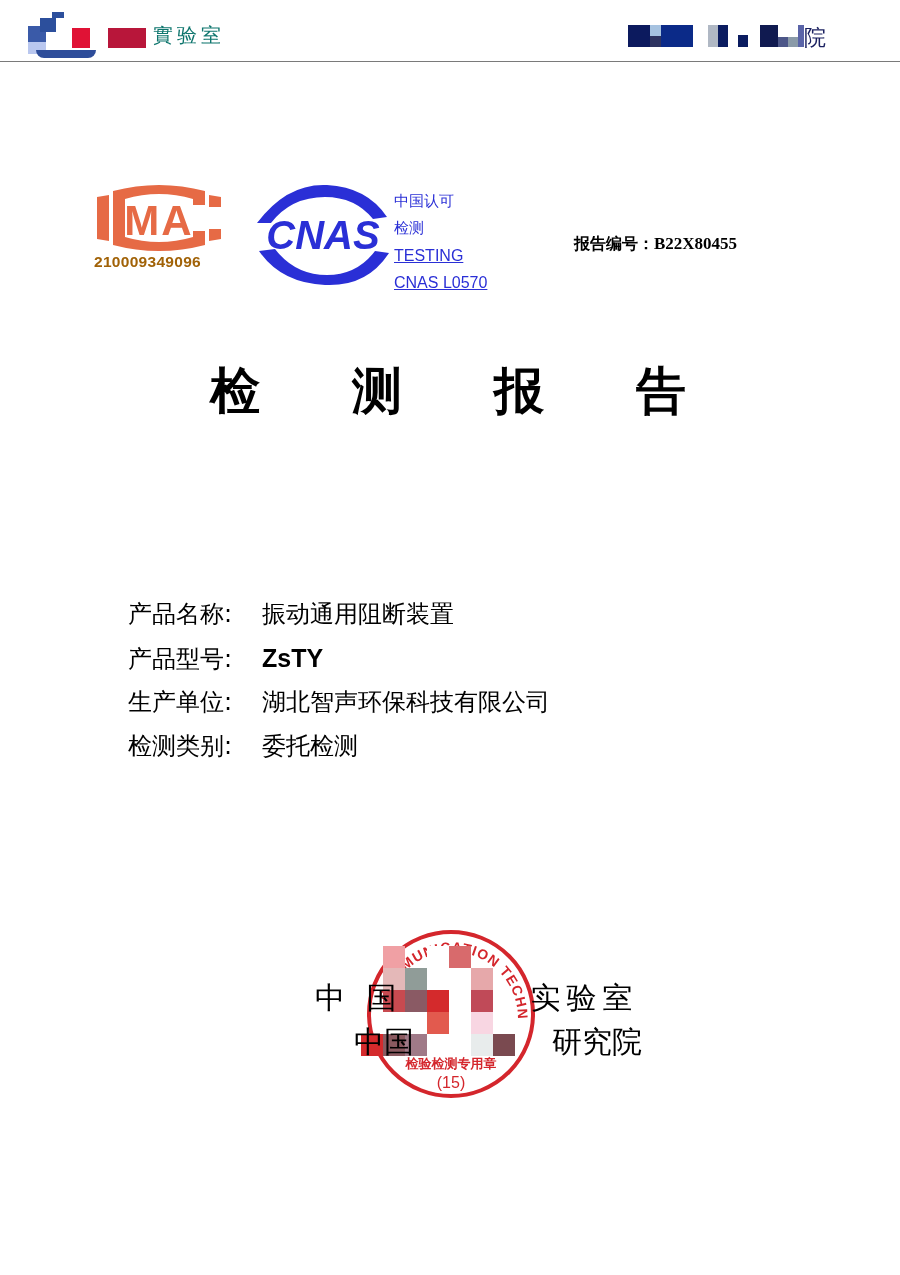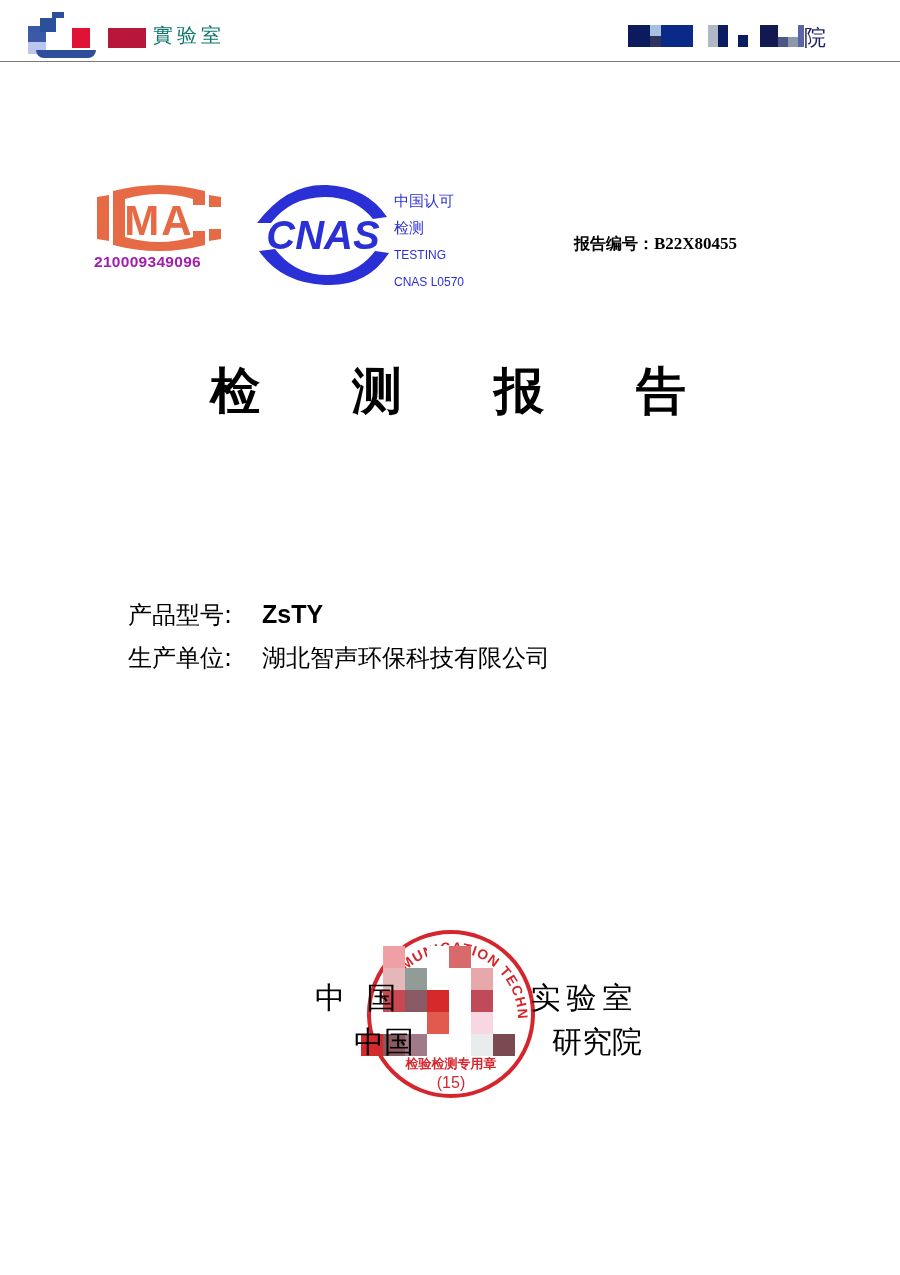--- a/index.html
+++ b/index.html
@@ -10,27 +10,27 @@
   
   .hdr-line { left:0; top:61px; width:900px; height:1px; background:#7a7a7a; }
   .logo-left { left:26px; top:12px; width:200px; height:48px; }
   .pix { position:absolute; }
   .lab-text { left:153px; top:22px; font-size:20px; color:#0f766e; font-family:"DejaVu Serif", serif; letter-spacing:4px; }
   .right-org { left:628px; top:25px; height:24px; width:200px; }
   .right-org .yuan { position:absolute; left:176px; top:-2px; font-size:22px; color:#1a2060; font-family:"DejaVu Sans", sans-serif; }
 
   
   .cma { left:93px; top:183px; width:132px; height:92px;text-decoration:underline; }
-  .cma-num { position:absolute; left:1px; top:70px; font-family:"Liberation Sans", sans-serif; font-size:15.5px; font-weight:bold; color:#a21caf; letter-spacing:0.3px; }
+  .cma-num { position:absolute; left:1px; top:70px; font-family:"Liberation Sans", sans-serif; font-size:15.5px; font-weight:bold; color:#a16207; letter-spacing:0.3px; }
 
   
   .cnas { left:247px; top:183px; width:150px; height:104px; }
   .cnas-text { left:394px; top:188px; font-family:"DejaVu Sans", sans-serif; color:#2a2fd6; }
   .cnas-text div { height:27px; line-height:27px; font-size:15px; }
-  .cnas-text .en { font-family:"Liberation Sans", sans-serif; font-size:12px; }
+  .cnas-text .en { font-family:"Liberation Sans", sans-serif; font-size:16px;text-decoration:underline; }
 
   .report-no { left:574px; top:234px; font-size:17px; font-weight:bold; font-family:"Liberation Serif", serif; }
   .report-no .lbl { font-family:"DejaVu Sans", sans-serif; font-size:16px; }
 
   .title { left:210px; top:358px; font-size:50px; font-weight:bold; font-family:"DejaVu Serif", serif; letter-spacing:0; }
   .title span { display:inline-block; width:142px; }
 
   .fields { left:128px; top:592px; }
   .row { height:44px; line-height:44px; font-size:24px; white-space:nowrap; font-family:"DejaVu Sans", sans-serif; }
   .row .k { display:inline-block; width:134px; }
@@ -105,24 +105,30 @@
 <div class="abs report-no">
   <span class="lbl">报告编号：</span><span>B22X80455</span>
 </div>
 
 <div class="abs title">
   <span>检</span><span>测</span><span>报</span><span>告</span>
 </div>
 
 <div class="abs fields">
   <div class="row">
+    <span class="k">产品名称:</span><span class="v">振动通用阻断装置</span>
+  </div>
+  <div class="row">
     <span class="k">产品型号:</span><span class="v latin">ZsTY</span>
   </div>
   <div class="row">
     <span class="k">生产单位:</span><span class="v">湖北智声环保科技有限公司</span>
+  </div>
+  <div class="row">
+    <span class="k">检测类别:</span><span class="v">委托检测</span>
   </div>
 </div>
 
 <div class="abs seal">
   <svg width="178" height="172" viewBox="0 0 178 172">
     <defs>
       <path id="arcTop" d="M24 90 A66 66 0 0 1 156 90"></path>
     </defs>
     <circle cx="89" cy="86" r="82" fill="none" stroke="#d4262c" stroke-width="4"></circle>
     <text font-family="Liberation Sans, sans-serif" font-size="14" font-weight="bold" fill="#d4262c" letter-spacing="1">

